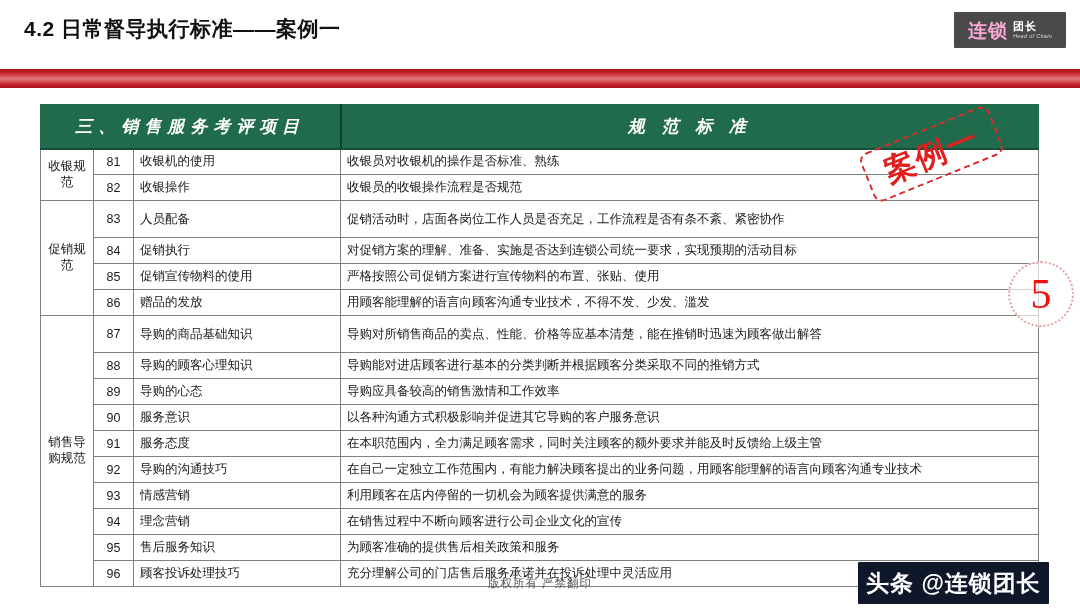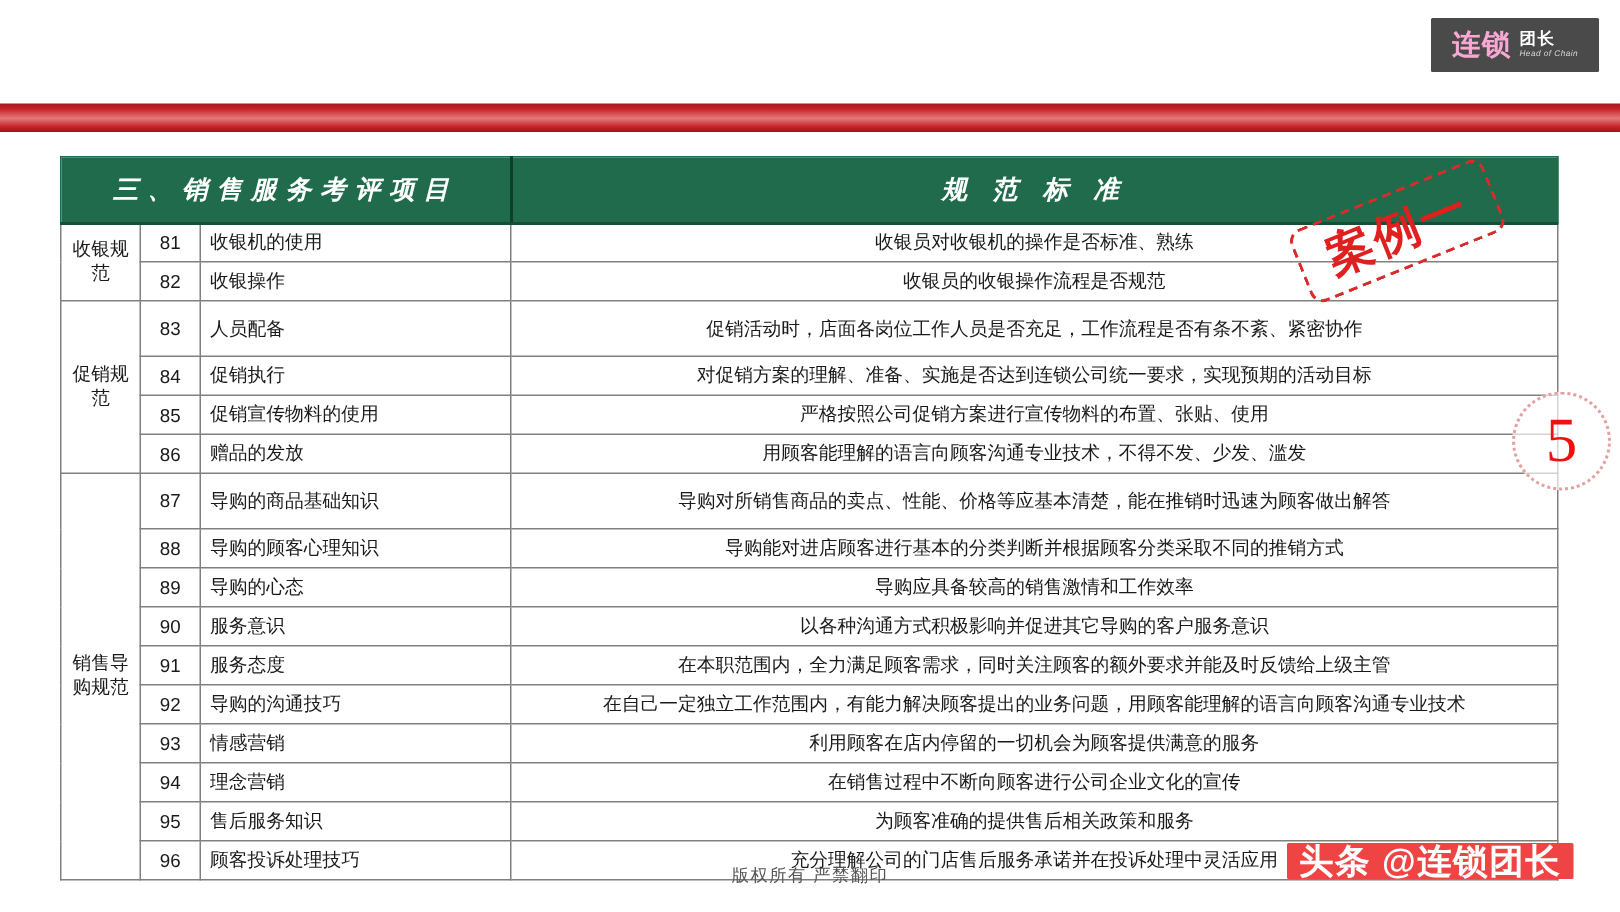--- a/index.html
+++ b/index.html
@@ -116,21 +116,21 @@
     text-align: center;
     height: 44px;
     font-style: italic;
   }
   .eval-table thead td.head-left {
     border-right: 2px solid #0f3f2b;
   }
   .col-group   { width: 53px;  text-align: center; margin-left: 36px; }
   .col-no      { width: 40px;  text-align: center; }
   .col-item    { width: 207px; text-align: left; }
-  .col-std     { width: 698px; text-align: center; }
+  .col-std     { width: 698px; text-align: left; }
 
   .row-cell { height: 26px; }
   .row-tall { height: 37px; }
 
   .group-cell {
     text-align: center;
     line-height: 1.25;
     font-size: 12.5px;
   }
 
@@ -189,41 +189,42 @@
     width: 1080px;
     text-align: center;
     font-size: 11.5px;
     color: #555555;
     letter-spacing: 1px;
   }
   .watermark {
     position: absolute;
     left: 858px;
     top: 562px;
-    height: 24px;
-    background: #ef4444;
+    height: 42px;
+    background: #0f172a;
     padding: 0 8px;
     display: flex;
     align-items: center;
     border-radius: 1px;
   }
   .watermark-text {
     color: #ffffff;
     font-size: 23px;
     font-weight: bold;
     letter-spacing: 1px;
     line-height: 1;
     white-space: nowrap;
   }
 </style>
 </head>
 <body>
 
 <div class="slide">
 
+  <div class="slide-title">4.2 日常督导执行标准——案例一</div>
 
   <div class="brand-logo">
     <span class="logo-main">连锁</span>
     <span class="logo-side">
       <span class="logo-sub">团长</span>
       <span class="logo-en">Head of Chain</span>
     </span>
   </div>
 
   <div class="red-bar"></div>

